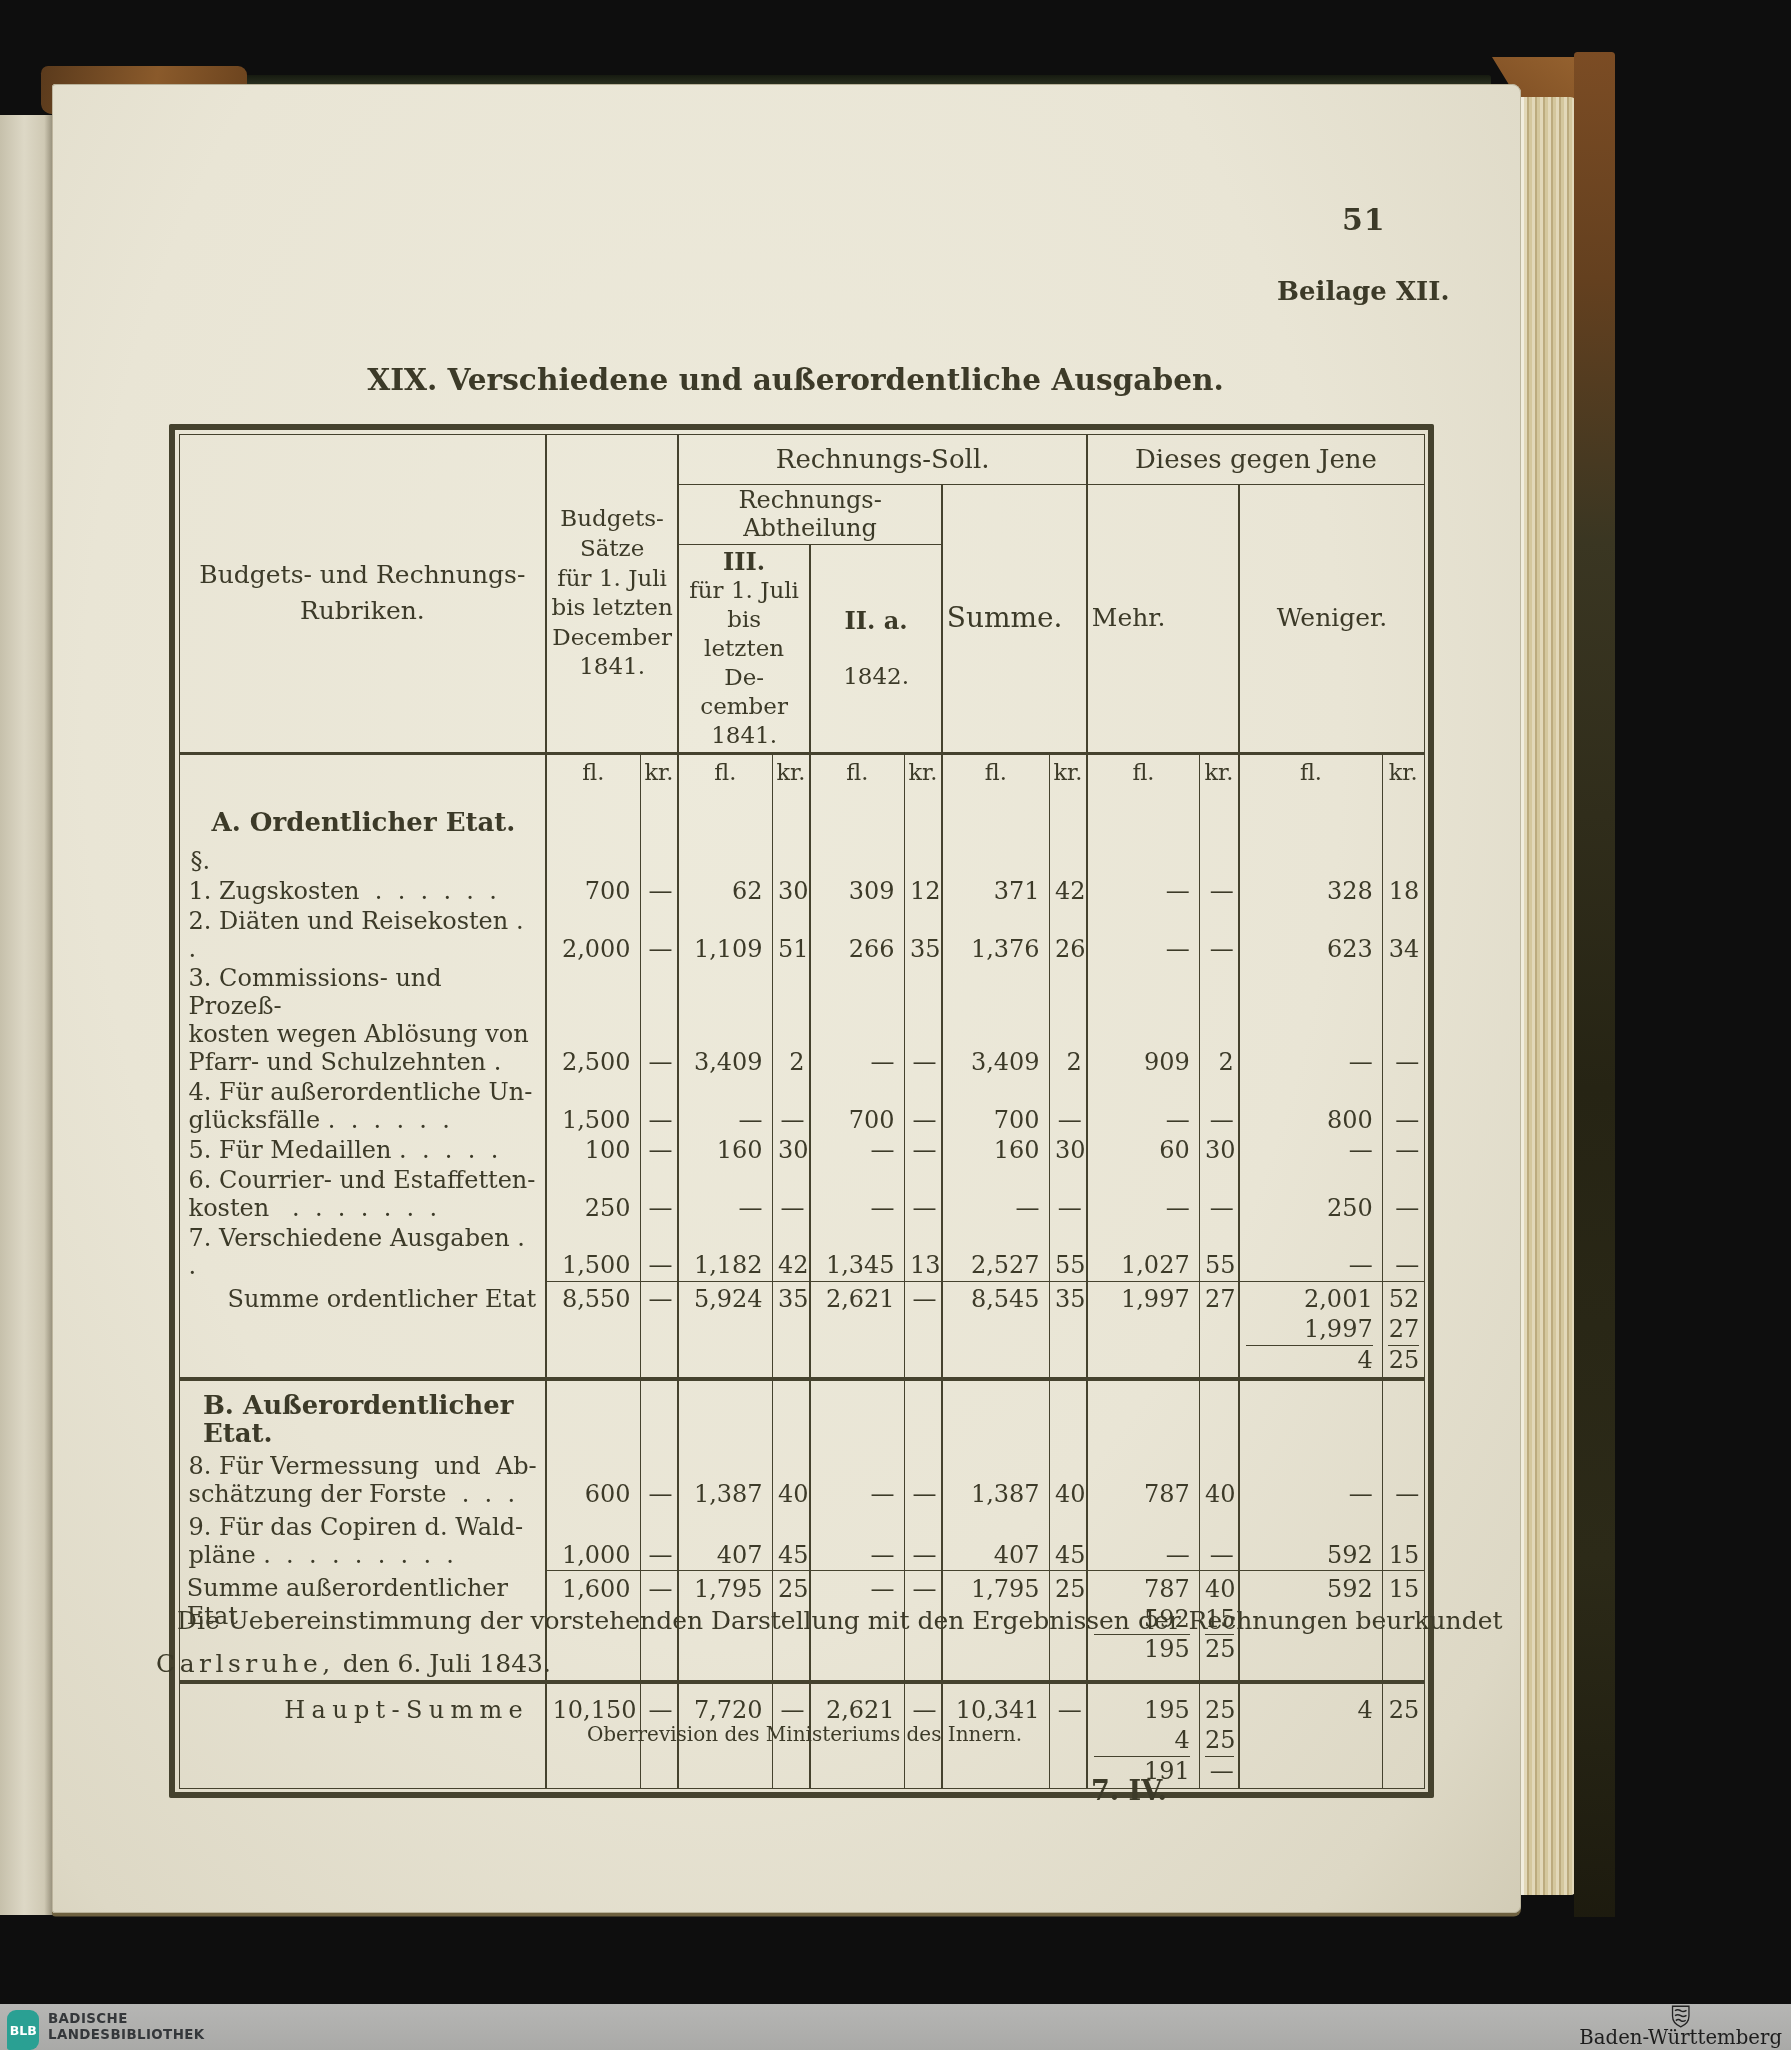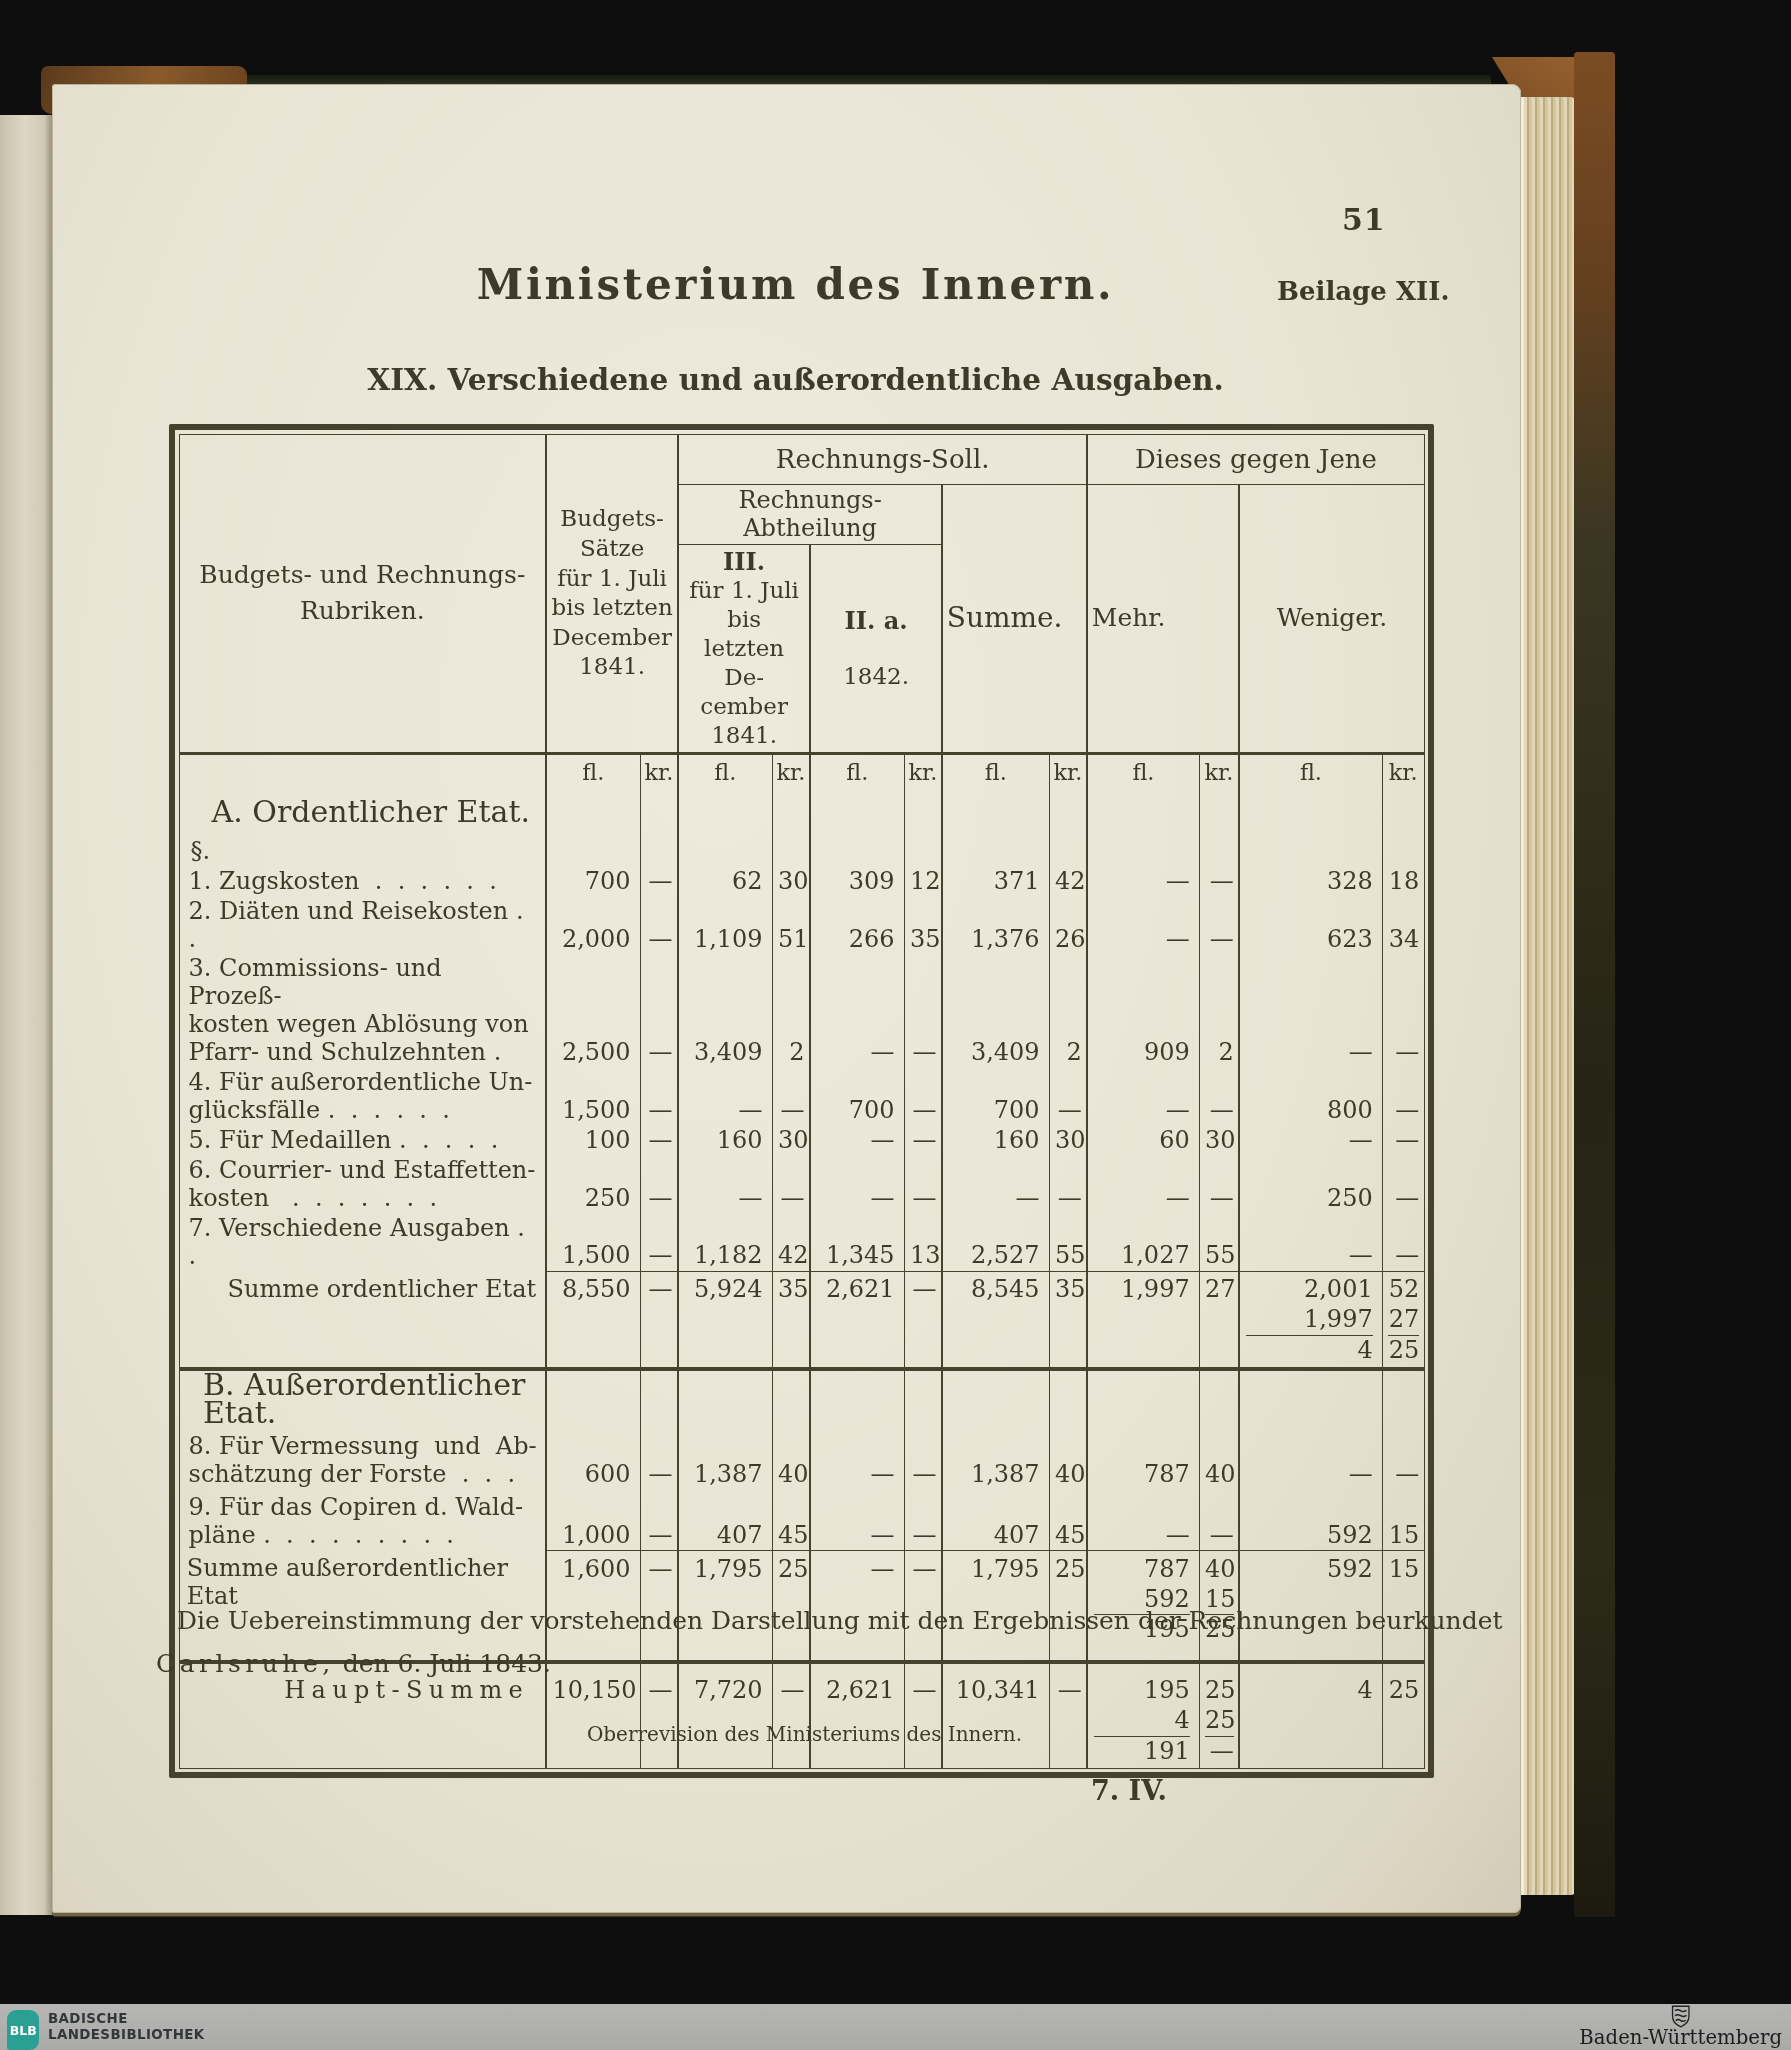--- a/index.html
+++ b/index.html
@@ -52,21 +52,21 @@
   .rub-line,.bl,.il{display:block;text-align:center;}
   .rub-line{font-size:25px;line-height:36px;}
   .bl{font-size:23px;line-height:29.6px;}
   .il{font-size:23px;line-height:29px;}
   .ib{font-weight:700;font-size:24px;}
   .gap{margin-top:27px;}
   .units td{border-top:3.6px solid var(--ink2);text-align:center;vertical-align:middle;
             font-size:22.4px;padding:0;}
   .lbl{padding-left:9px;vertical-align:bottom;}
   .ll{display:block;white-space:pre-wrap;font-size:24px;line-height:28px;}
-  .sec-h{display:block;font-weight:400;font-size:30px;padding-left:23px;padding-top:9px;}
+  .sec-h{display:block;font-weight:700;font-size:26px;padding-left:23px;padding-top:9px;margin-top:10px;}
   .para{display:block;font-size:24px;padding-left:1.8px;padding-top:10.7px;}
   tr.sr td{vertical-align:top;padding-top:3.6px;}
   tr.rl td{border-top:1.8px solid var(--ink2);}
   tr.rl td.lbl{border-top:none;}
   tr.sep td{border-top:4.5px solid var(--ink2);}
   .stk{display:block;text-align:right;line-height:29.6px;}
   .stk.last{border-top:1.8px solid var(--ink2);}
   .sumA-lbl{text-align:right;padding-right:9px;}
   .sumB-lbl{text-align:left;padding-left:7.2px;}
   .haupt-lbl{text-align:right;padding-right:16px;letter-spacing:6.3px;}
@@ -99,21 +99,20 @@
   <div class="under-pages"></div>
   <div class="top-band"></div>
   <div class="corner-tl"></div>
   <div class="corner-tr"></div>
   <div class="fore-edge"></div>
   <div class="cover-edge"></div>
 
   <div class="page">
     <div class="pageno">51</div>
     <div class="annex">Beilage XII.</div>
-    <div class="title">Ministerium des Innern.</div>
     <div class="chapter">XIX. Verschiedene und außerordentliche Ausgaben.</div>
 
     <div class="twrap">
     <table>
       <colgroup>
         <col style="width:367px">
             <col style="width:94px">
             <col style="width:38px">
         <col style="width:94px">
             <col style="width:38px">

